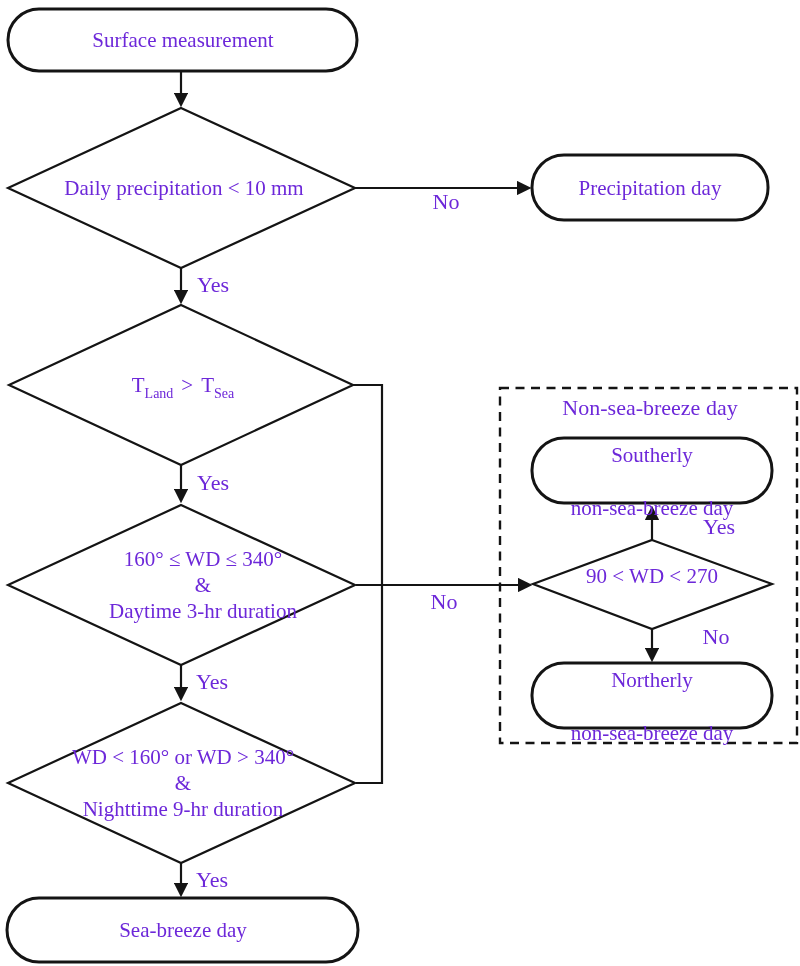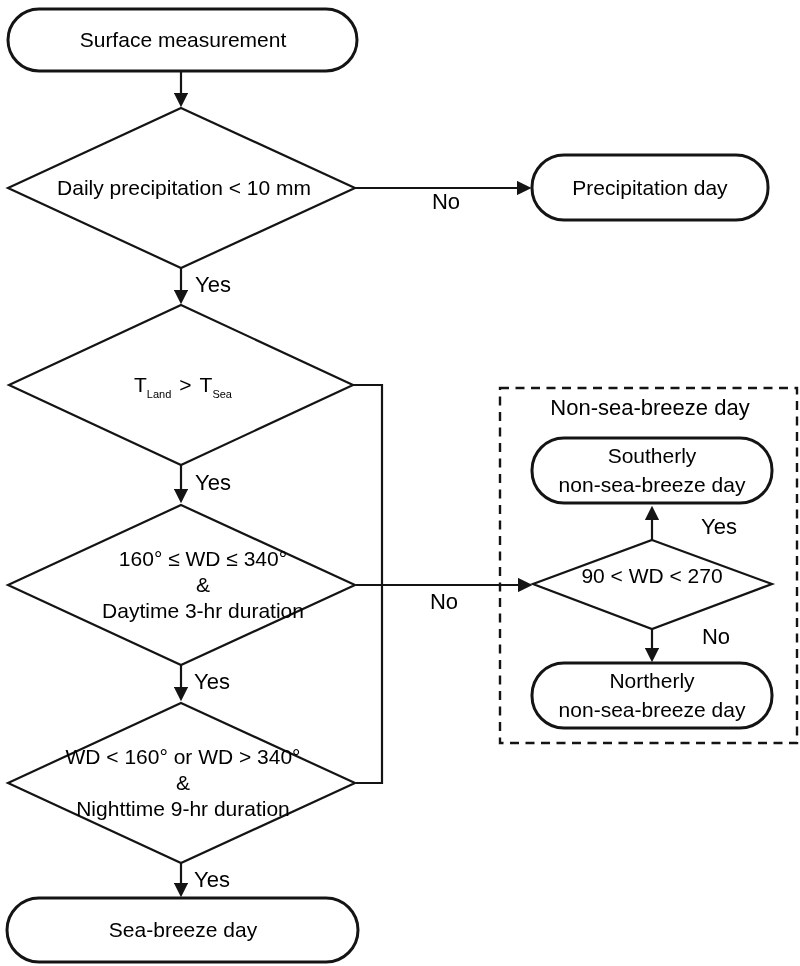--- a/index.html
+++ b/index.html
@@ -1,45 +1,45 @@
 <!DOCTYPE html>
 <html><head>
 <meta charset="utf-8">
 <style>
   html, body { margin: 0; padding: 0; background: #ffffff; }
   .canvas {
     position: relative;
     width: 800px;
     height: 966px;
     background: #ffffff;
-    font-family: Liberation Sans, sans-serif;
-    color: #000000;
+    font-family: Liberation Serif, serif;
+    color: #6d28d9;
     overflow: hidden;
   }
   .canvas svg { position: absolute; left: 0; top: 0; }
 
   .shape   { fill: #ffffff; stroke: #141414; }
   .stadium { stroke-width: 3; }
   .diamond { stroke-width: 2.2; }
   .edge    { stroke: #141414; stroke-width: 2.2; fill: none; }
   .gbox    { fill: none; stroke: #141414; stroke-width: 2.4; stroke-dasharray: 9 6.5; }
 
   .lbl {
     position: absolute;
     transform: translate(-50%, -50%);
     white-space: nowrap;
     text-align: center;
     font-size: 21px;
     line-height: 26px;
   }
   .lbl .line { line-height: 26px; }
-  .stadium-lines .line { line-height: 29px; }
+  .stadium-lines .line { line-height: 29px; margin-top: 24px; }
   .edge-lbl { font-size: 22px; }
   .group-title { font-size: 22px; }
-  .lbl sub { font-size: 11px; line-height: 0; vertical-align: -6px; }
+  .lbl sub { font-size: 14px; line-height: 0; vertical-align: -6px; }
   .lbl .op { margin: 0 8px; }
 </style>
 </head>
 <body>
 
 <div class="canvas">
 
   <svg width="800" height="966" viewBox="0 0 800 966">
     <defs>
       <marker id="arr" viewBox="0 0 10 10" refX="7" refY="5" markerWidth="6.5" markerHeight="6.5" orient="auto-start-reverse">

